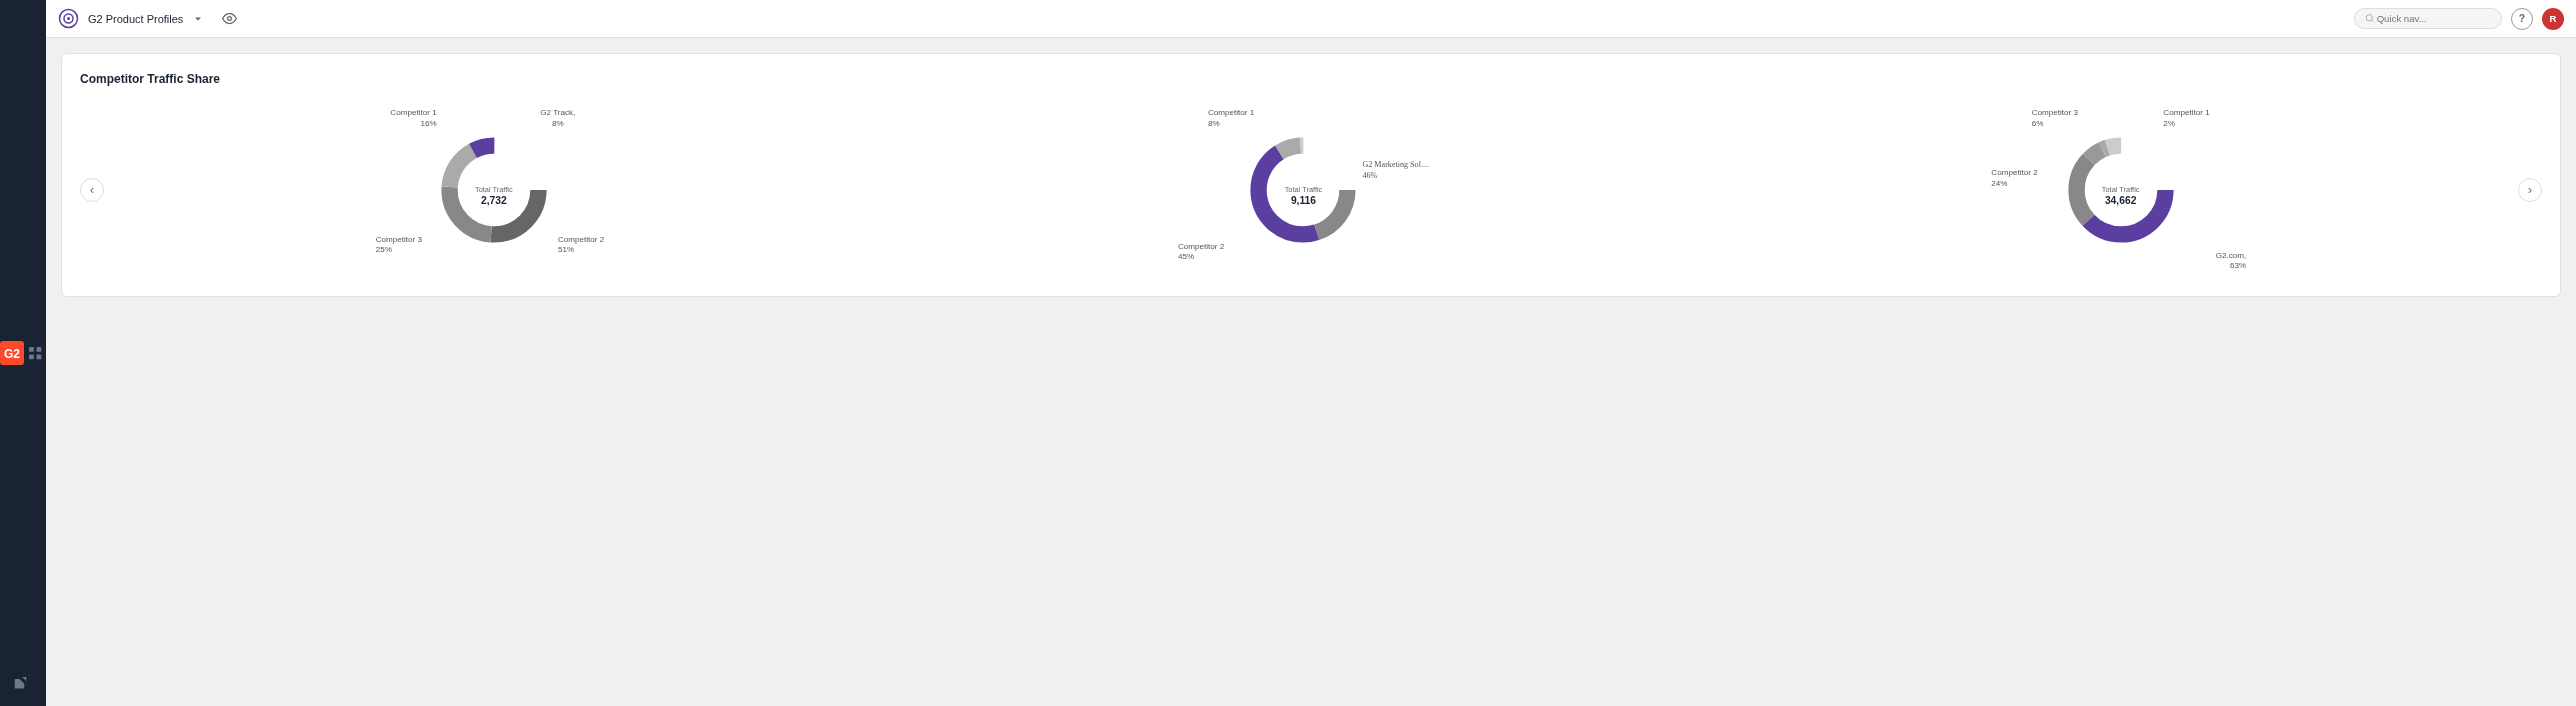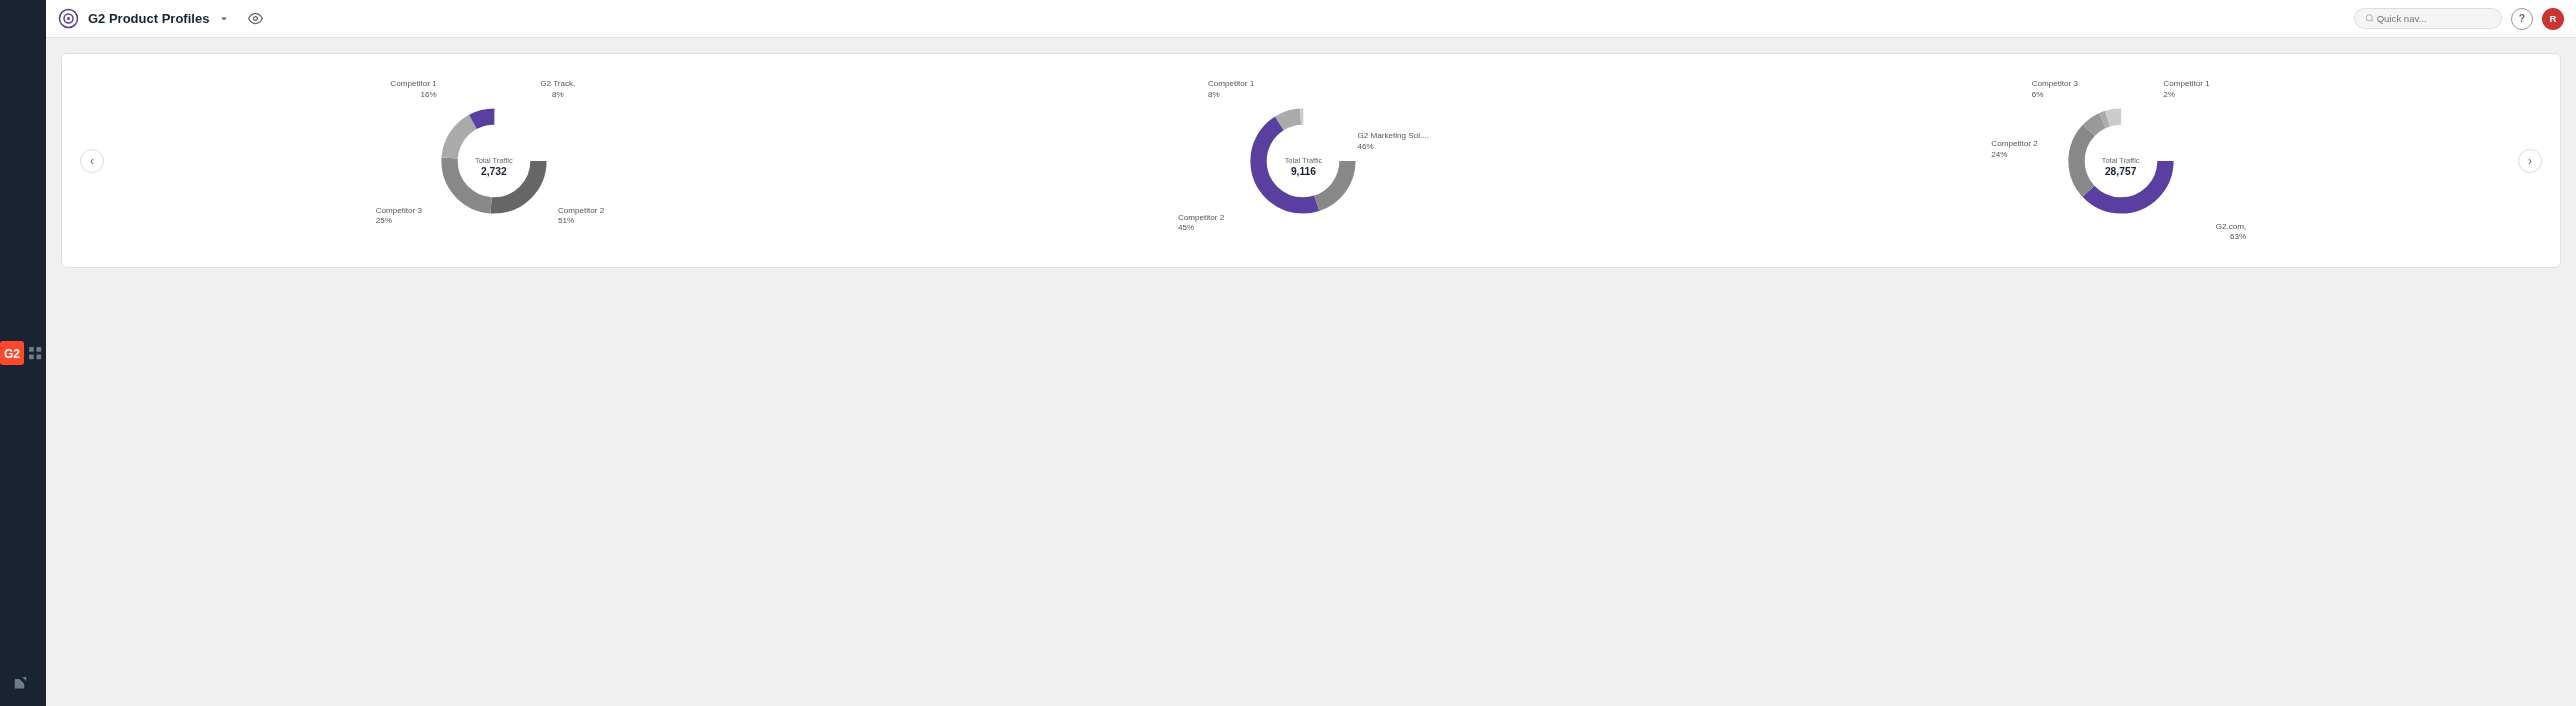--- a/index.html
+++ b/index.html
@@ -58,22 +58,22 @@
       gap: 9px;
     }
     .header-logo-icon {
       width: 21px;
       height: 21px;
       display: flex;
       align-items: center;
       justify-content: center;
     }
     .header-title {
-      font-size: 13px;
-      font-weight: 700;
+      font-size: 11px;
+      font-weight: 400;
       color: #1a2332;
     }
     .header-dropdown {
       display: flex;
       align-items: center;
       cursor: pointer;
       color: #666;
     }
     .header-eye {
       margin-left: 9px;
@@ -283,20 +283,21 @@
           <path d="M21 21l-4.35-4.35"></path>
       </svg>
       <input type="text" placeholder="Quick nav..." style="">
     </div>
     <div class="header-help">?</div>
     <div class="header-avatar">R</div>
   </div>
 
   <div class="content">
     <div class="card">
+      <div class="card-title">Competitor Traffic Share</div>
 
       <div class="charts-wrapper">
         <div class="nav-arrow">‹</div>
 
         <div class="charts-container">
 
           <div class="chart-item">
             <div style="position:relative; width:251px; height:177px; display:flex; align-items:center; justify-content:center;">
 
               <span class="chart-label" style="top:7.4px; right:44px; text-align:center;">G2 Track,<br>8%</span>
@@ -316,21 +317,21 @@
                   <div class="donut-center-label">Total Traffic</div>
                   <div class="donut-center-value">2,732</div>
                 </div>
               </div>
             </div>
           </div>
 
           <div class="chart-item">
             <div style="position:relative; width:251px; height:177px; display:flex; align-items:center; justify-content:center;">
               <span class="chart-label" style="top:7.4px; left:30px;">Competitor 1<br>8%</span>
-              <span class="chart-label" style="top:59px; right:0px;">G2 Marketing Sol....<br>46%</span>
+              <span class="chart-label" style="top:59px; right:0px;font-family:Liberation Serif, serif;">G2 Marketing Sol....<br>46%</span>
               <span class="chart-label" style="bottom:15px; left:0px;">Competitor 2<br>45%</span>
 
               <div class="donut-wrapper">
                 <svg viewBox="0 0 170 170" width="126" height="126">
 
                   <circle cx="85" cy="85" r="60" fill="none" stroke="#888" stroke-width="22" stroke-dasharray="169.6 376.99" stroke-dashoffset="94.25"></circle>
                   <circle cx="85" cy="85" r="60" fill="none" stroke="#5b3fa0" stroke-width="22" stroke-dasharray="173.4 376.99" stroke-dashoffset="-75.35"></circle>
                   <circle cx="85" cy="85" r="60" fill="none" stroke="#aaa" stroke-width="22" stroke-dasharray="30.2 376.99" stroke-dashoffset="-248.75"></circle>
 
                   <circle cx="85" cy="85" r="60" fill="none" stroke="#ccc" stroke-width="22" stroke-dasharray="3.79 376.99" stroke-dashoffset="-278.95"></circle>
@@ -355,21 +356,21 @@
 
                   <circle cx="85" cy="85" r="60" fill="none" stroke="#5b3fa0" stroke-width="22" stroke-dasharray="237.5 376.99" stroke-dashoffset="94.25"></circle>
                   <circle cx="85" cy="85" r="60" fill="none" stroke="#888" stroke-width="22" stroke-dasharray="90.5 376.99" stroke-dashoffset="-143.25"></circle>
                   <circle cx="85" cy="85" r="60" fill="none" stroke="#999" stroke-width="22" stroke-dasharray="22.6 376.99" stroke-dashoffset="-233.75"></circle>
                   <circle cx="85" cy="85" r="60" fill="none" stroke="#aaa" stroke-width="22" stroke-dasharray="7.5 376.99" stroke-dashoffset="-256.35"></circle>
 
                   <circle cx="85" cy="85" r="60" fill="none" stroke="#ccc" stroke-width="22" stroke-dasharray="18.64 376.99" stroke-dashoffset="-263.85"></circle>
                 </svg>
                 <div class="donut-center">
                   <div class="donut-center-label">Total Traffic</div>
-                  <div class="donut-center-value">28,757</div>
+                  <div class="donut-center-value">34,662</div>
                 </div>
               </div>
             </div>
           </div>
 
         </div>
 
         <div class="nav-arrow">›</div>
       </div>
     </div>

